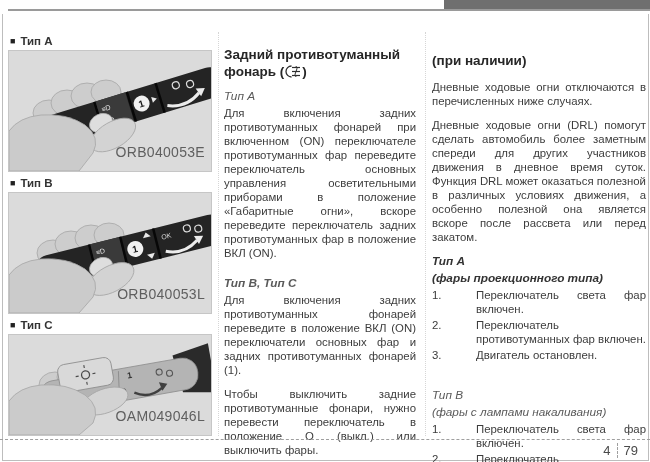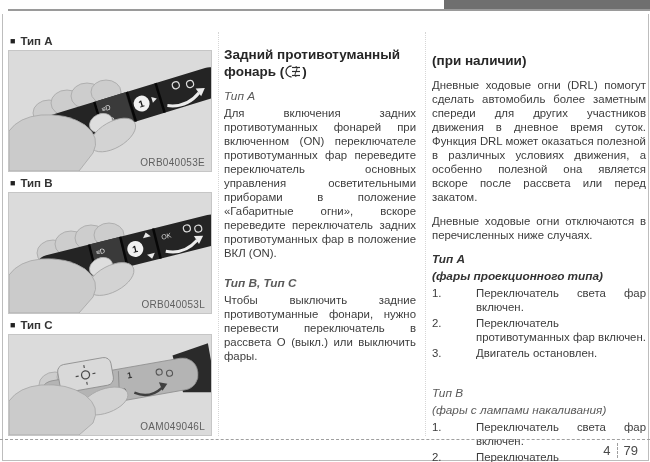--- a/index.html
+++ b/index.html
@@ -18,21 +18,21 @@
   .bottom-dash { position:absolute; left:0; right:0; top:439px; border-top:1px dashed #9f9f9f; }
 
   
   .col-figures { position:absolute; left:8px; top:30px; width:206px; }
   .fig-label { display:flex; align-items:center; gap:5px; font-size:11.5px; color:#333;
                margin:5px 0 3px 2px; font-weight:bold; }
   .fig-bullet { font-size:9px; line-height:1; color:#222; }
   .photo { position:relative; width:204px; background:#dbdbdb; border:1px solid #c6c6c6; box-sizing:border-box; }
   .ph-tall { height:122px; } .ph-short { height:102px; }
   .photo svg { display:block; width:100%; height:100%; }
-  .photo-caption { position:absolute; right:6px; bottom:3px; font-size:10px; color:#5f5f5f; letter-spacing:.3px;margin-left:24px; }
+  .photo-caption { position:absolute; right:6px; bottom:11px; font-size:14px; color:#5f5f5f; letter-spacing:.3px;margin-left:24px; }
 
   
   .col-middle { position:absolute; left:224px; top:47px; width:192px; }
   .col-right  { position:absolute; left:432px; top:36px; width:214px; }
   h2.sect { font-size:13.5px; font-weight:bold; color:#262626; line-height:1.25; margin:0 0 8px; }
   h2.sect .fog-sym { vertical-align:-2px; margin:0 1px; }
   .type-head { font-style:italic; color:#5a5a5a; font-size:11.8px; margin:0 0 3px; }
   .type-head.gap { margin-top:16px;font-weight:bold; }
   .type-head.boldit { font-weight:bold; color:#333; }
   p.body { font-size:11.4px; line-height:14px; text-align:justify; margin:0 0 10px; }
@@ -187,35 +187,36 @@
           <path d="M6.5,1 A5.5,5.5 0 0 0 6.5,12" stroke="#2e2e2e" stroke-width="1.3" fill="none"></path>
           <line x1="7" y1="2.5" x2="15" y2="2.5" stroke="#2e2e2e" stroke-width="1.2"></line>
           <line x1="7" y1="6.5" x2="15" y2="6.5" stroke="#2e2e2e" stroke-width="1.2"></line>
           <line x1="7" y1="10.5" x2="15" y2="10.5" stroke="#2e2e2e" stroke-width="1.2"></line>
           <path d="M11,1 q2,2.7 0,5.5 q-2,2.7 0,5.5" stroke="#2e2e2e" stroke-width="1" fill="none"></path>
         </svg><span>)</span>
     </h2>
     <div class="type-head">Тип A</div>
     <p class="body">Для включения задних противотуманных фонарей при включенном (ON) переключателе противотуманных фар переведите переключатель основных управления осветительными приборами в положение «Габаритные огни», вскоре переведите переключатель задних противотуманных фар в положение ВКЛ (ON).</p>
     <div class="type-head gap">Тип B, Тип C</div>
-    <p class="body">Чтобы выключить задние противотуманные фонари, нужно перевести переключатель в рассвета O (выкл.) или выключить фары.</p>
+    <p class="body">Для включения задних противотуманных фонарей переведите в положение ВКЛ (ON) переключатели основных фар и задних противотуманных фонарей (1).</p>
+    <p class="body">Чтобы выключить задние противотуманные фонари, нужно перевести переключатель в положение O (выкл.) или выключить фары.</p>
     <div class="notice-title">
       
       
     </div>
 
   </div>
 
   <div class="col-right">
     <h2 class="sect">
       <br>
       <span>(при наличии)</span>
     </h2>
+    <p class="body gap-top">Дневные ходовые огни отключаются в перечисленных ниже случаях.</p>
     <p class="body">Дневные ходовые огни (DRL) помогут сделать автомобиль более заметным спереди для других участников движения в дневное время суток. Функция DRL может оказаться полезной в различных условиях движения, а особенно полезной она является вскоре после рассвета или перед закатом.</p>
-    <p class="body gap-top">Дневные ходовые огни отключаются в перечисленных ниже случаях.</p>
 
     <div class="type-head boldit">Тип A</div>
     <div class="type-head boldit">(фары проекционного типа)</div>
     <div class="olist">
       <div class="oitem">
         <span class="n">1.</span>
         <span class="t">Переключатель света фар включен.</span>
       </div>
       <div class="oitem">
         <span class="n">2.</span>

